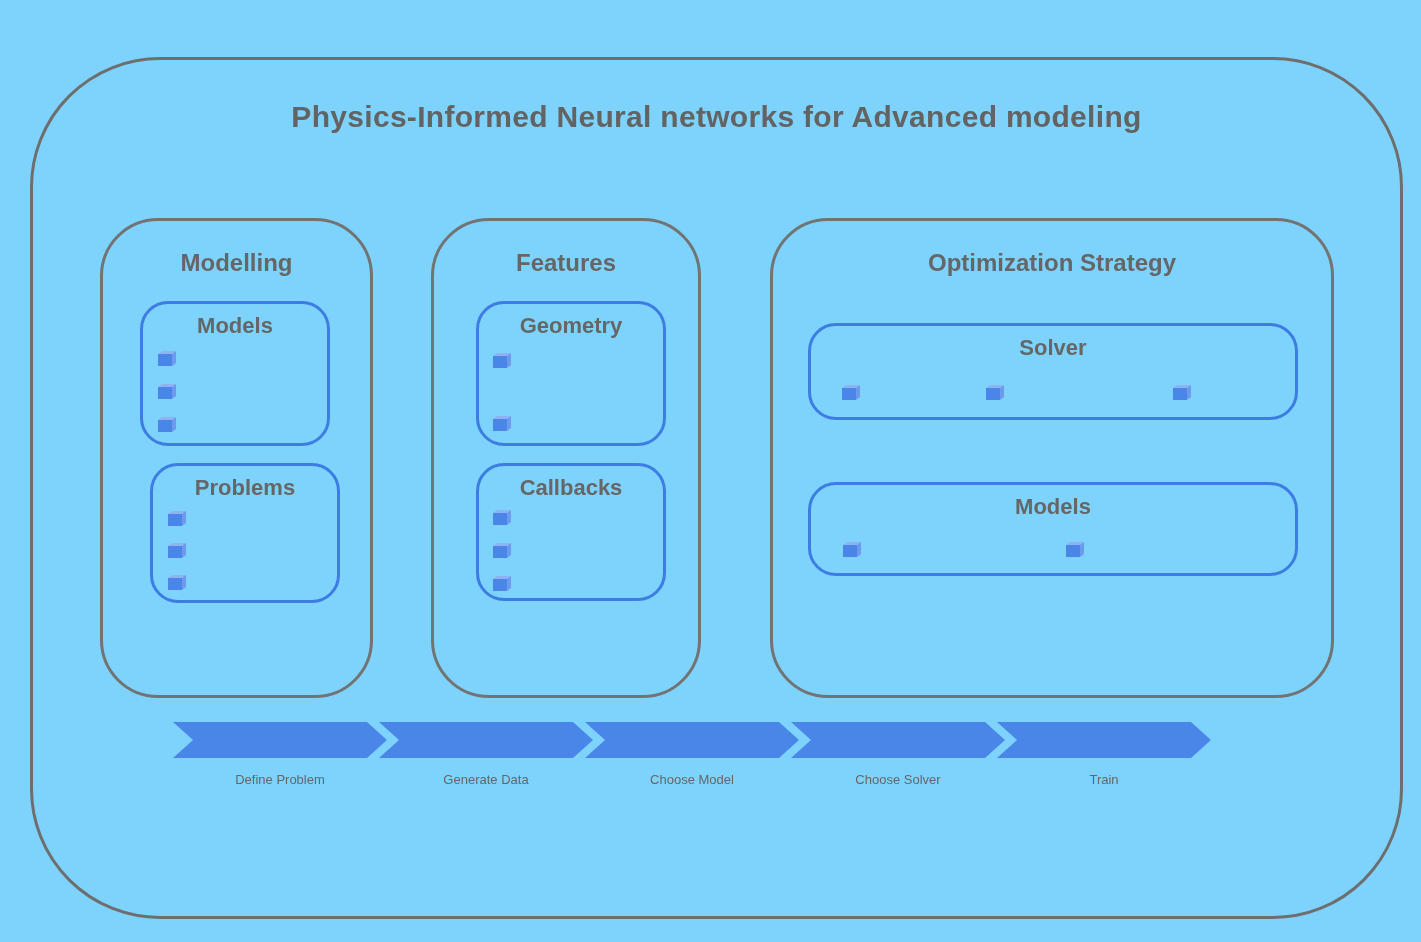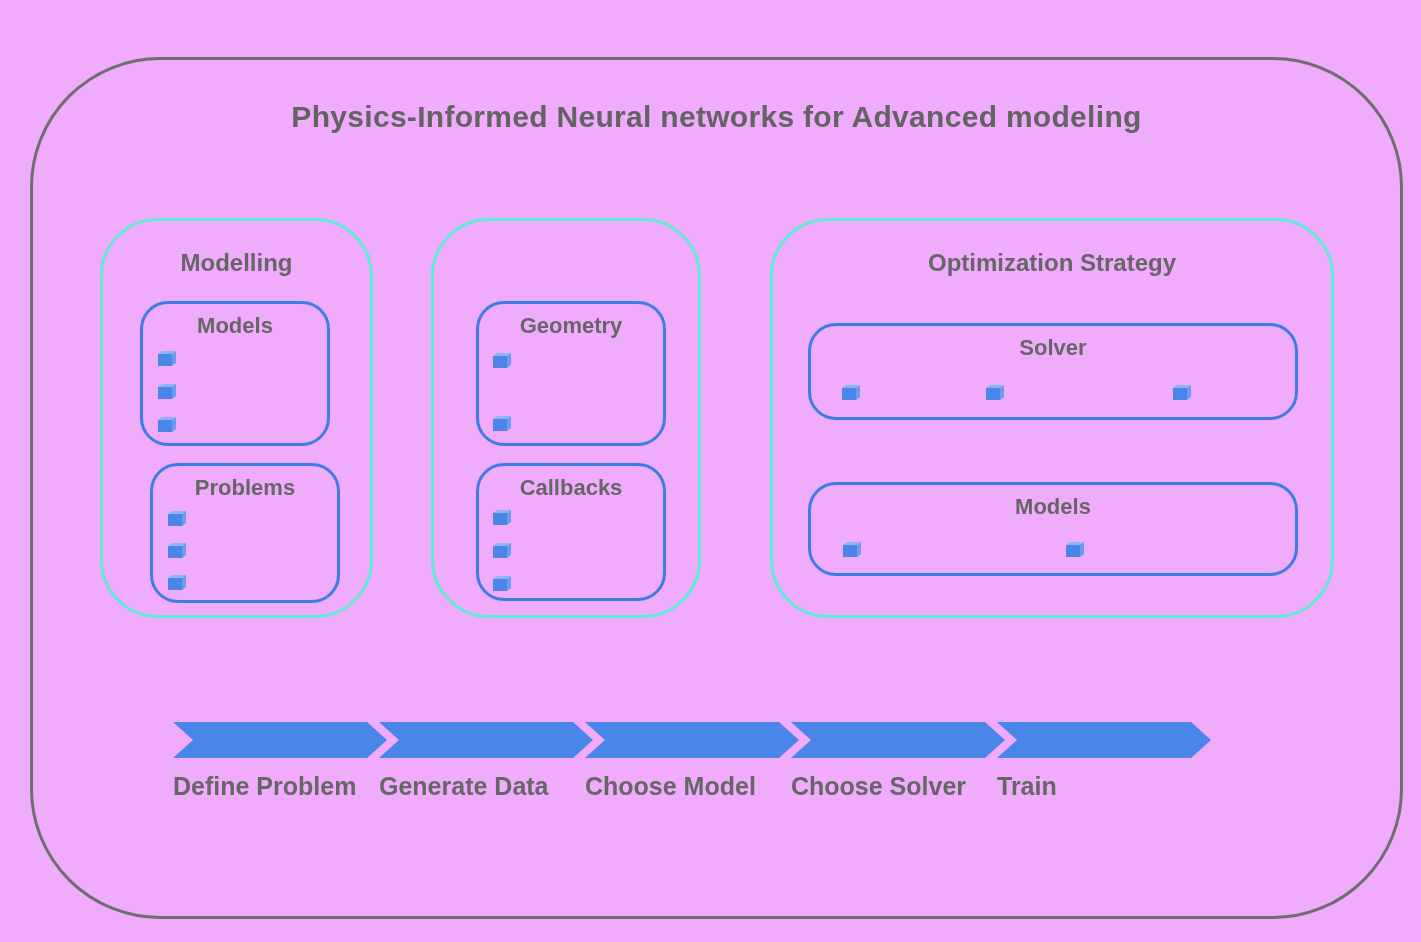--- a/index.html
+++ b/index.html
@@ -5,21 +5,21 @@
   * { margin: 0; padding: 0; box-sizing: border-box; }
   html, body { background: #000000; }
   body {
     font-family: "Liberation Sans", sans-serif;
     width: 1421px; height: 942px;
     overflow: hidden;
   }
   .stage {
     position: relative;
     width: 1421px; height: 942px;
-    background: #f0abfc;
+    background: #7dd3fc;
   }
   .outer-frame {
     position: absolute;
     left: 30px; top: 57px;
     width: 1373px; height: 862px;
     border: 3px solid #6e6e6e;
     border-radius: 130px;
   }
   .main-title {
     position: absolute;
@@ -27,22 +27,22 @@
     width: 1373px;
     text-align: center;
     font-size: 30px;
     font-weight: bold;
     color: #636363;
     letter-spacing: 0.3px;
   }
   .group-box {
     position: absolute;
     top: 218px;
-    height: 400px;
-    border: 3px solid #5eead4;
+    height: 480px;
+    border: 3px solid #737373;
     border-radius: 58px;
   }
   .group-modelling   { left: 100px; width: 273px; }
   .group-features    { left: 431px; width: 270px; }
   .group-optimization{ left: 762px; width: 564px; margin-left: 8px; }
   .group-title {
     position: absolute;
     left: 0; top: 28px;
     width: 100%;
     text-align: center;
@@ -91,23 +91,23 @@
     clip-path: polygon(0 0, calc(100% - 20px) 0, 100% 50%, calc(100% - 20px) 100%, 0 100%, 20px 50%);
   }
   .step-labels {
     position: absolute;
     left: 173px; top: 772px;
     display: flex;
   }
   .step-label {
     width: 214px;
     margin-right: -8px;
-    text-align: left;
-    font-size: 25px;
-    font-weight: bold;
+    text-align: center;
+    font-size: 13px;
+    font-weight: normal;
     color: #666666;
   }
 </style>
 </head>
 <body>
 
 <div class="stage">
 
   <div class="outer-frame"></div>
 
@@ -161,20 +161,21 @@
           <svg width="20" height="17" viewBox="0 0 20 17">
             <polygon points="1,4 5,1 19,1 15,4" fill="#8db3f2"></polygon>
             <polygon points="15,4 19,1 19,13 15,16" fill="#6d9aec"></polygon>
             <rect x="1" y="4" width="14" height="12" fill="#4a86e8"></rect>
           </svg>
         </span>
     </div>
   </div>
 
   <div class="group-box group-features">
+    <div class="group-title">Features</div>
 
     <div class="item-box box-geometry">
       <div class="item-title">Geometry</div>
       <span class="cube" style="left:13px; top:48px;">
           <svg width="20" height="17" viewBox="0 0 20 17">
             <polygon points="1,4 5,1 19,1 15,4" fill="#8db3f2"></polygon>
             <polygon points="15,4 19,1 19,13 15,16" fill="#6d9aec"></polygon>
             <rect x="1" y="4" width="14" height="12" fill="#4a86e8"></rect>
           </svg>
         </span>

